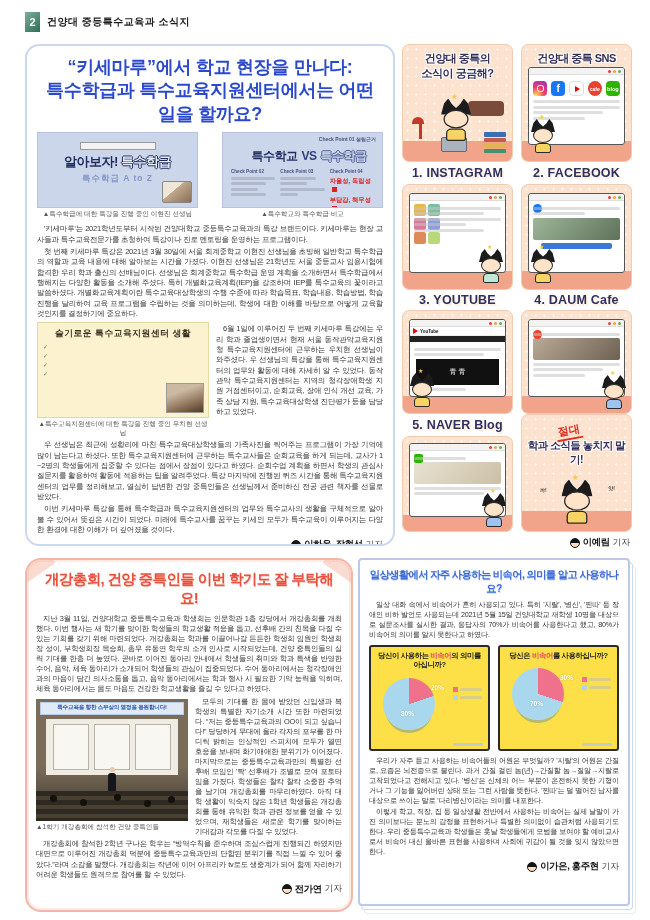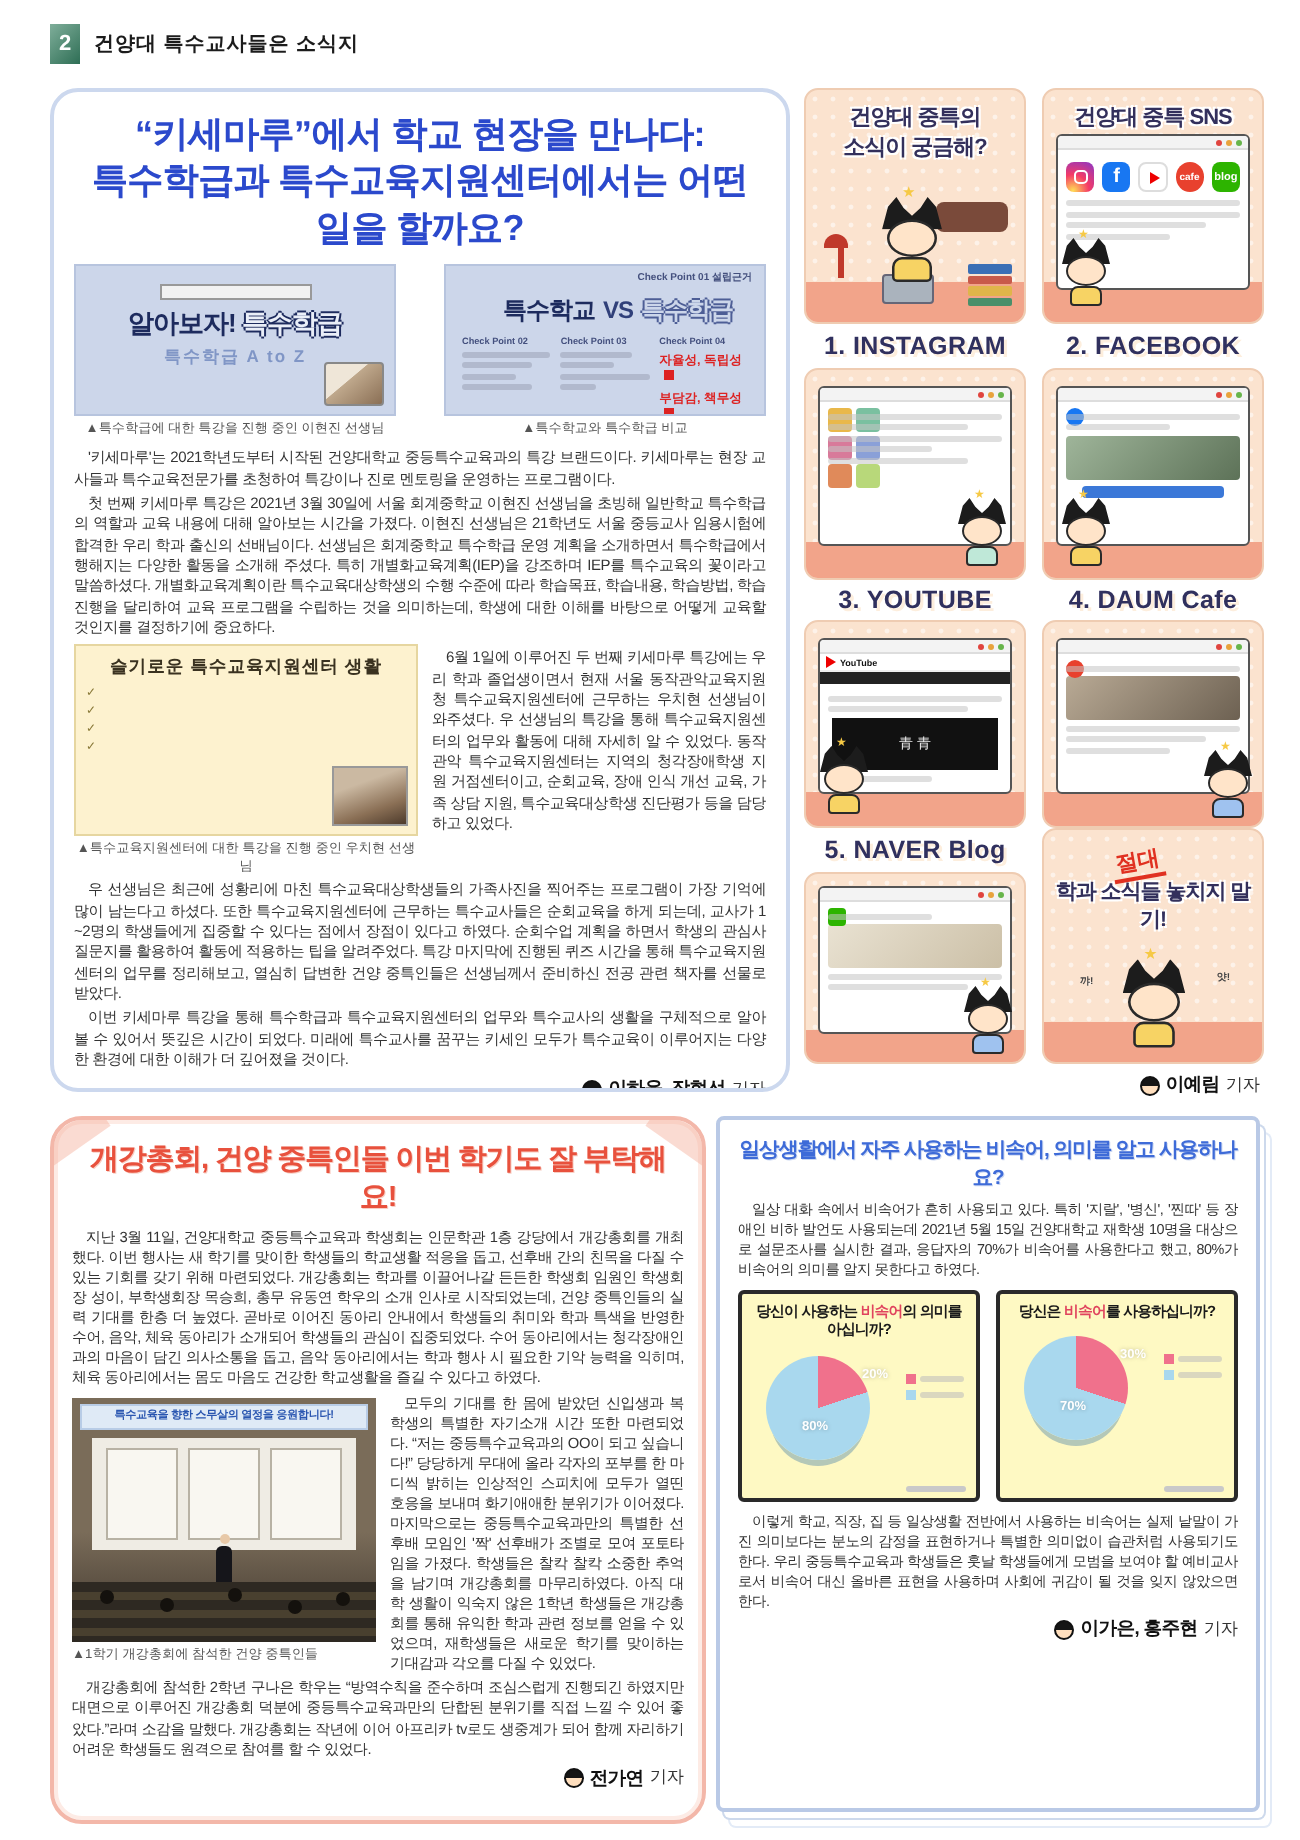--- a/index.html
+++ b/index.html
@@ -123,42 +123,42 @@
   .presenter { position:absolute; left:72px; bottom:26px; width:8px; height:22px; background:#15151a; border-radius:3px 3px 0 0; }
   .presenter::before { content:""; position:absolute; top:-6px; left:1.5px; width:5px; height:5px; border-radius:50%; background:#e8c9a8; }
   .paudience { position:absolute; bottom:0; left:0; right:0; height:30px; background:repeating-linear-gradient(#2e2922 0 5px,#49402f 5px 9px); }
   .paudience i { position:absolute; width:7px; height:7px; border-radius:50%; background:#14110d; }
 
   
   .slang-card { position:absolute; left:358px; top:558px; width:272px; height:348px; border:2px solid #b9c9e6; border-radius:4px; background:#fff; padding:7px 9px 5px; overflow:hidden; box-shadow:3px 4px 0 -1px #fff,3px 4px 0 0 #cdd9ec,6px 8px 0 -1px #fff,6px 8px 0 0 #e3ebf7; }
   .slang-title { text-align:center; font-size:10.3px; font-weight:900; color:#3e6bd8; letter-spacing:-.6px; margin:1px 0 4px; text-shadow:.5px .5px 0 #cdd9f2; }
   .slang-card p { font-size:7.2px; line-height:1.38; color:#333; text-align:justify; word-break:break-all; text-indent:7px; letter-spacing:-.2px; margin:2px 0; }
   .charts { display:flex; gap:8px; justify-content:center; margin:5px 0; }
-  .chart-card { width:121px; height:106px; border:2px solid #2a2a2a; border-radius:3px; background:#fef9c3; padding:4px 4px 2px; position:relative; }
+  .chart-card { width:121px; height:106px; border:2px solid #2a2a2a; border-radius:3px; background:#fde047; padding:4px 4px 2px; position:relative; }
   .cc-title { text-align:center; font-size:7.4px; font-weight:800; color:#1a1a1a; line-height:1.3; letter-spacing:-.4px; }
   .cc-title em { font-style:normal; color:#e0445e; }
   .cc-body { position:relative; height:66px; }
   .pie { position:absolute; left:8px; top:8px; width:52px; height:52px; border-radius:50%; box-shadow:0 5px 0 -2px rgba(90,140,170,.45); }
   .pl { position:absolute; font-size:6.5px; font-weight:800; color:#fff; text-shadow:0 0 2px rgba(0,0,0,.25); }
   .pl.base { left:18px; top:32px; }
   .pl.slice { left:48px; top:6px; color:#fff; }
   .legend { position:absolute; right:2px; top:14px; }
   .lg { display:flex; align-items:center; gap:2px; margin:3px 0; }
   .lg i { width:5px; height:5px; display:block; }
   .lg .sk { width:22px; margin:0; background:#bbb; }
   .cc-src { position:absolute; right:5px; bottom:3px; width:30px; height:2.5px; background:#c9c9c9; border-radius:2px; }
 </style>
 </head>
 <body>
 
 <div class="page">
 
   <div class="hdr">
     <div class="hdr-num">2</div>
-    <div class="hdr-title">건양대 특수교사들은 소식지</div>
+    <div class="hdr-title">건양대 중등특수교육과 소식지</div>
   </div>
 
   <section class="main-card">
     <h1 class="main-title">
       <span>“키세마루”에서 학교 현장을 만나다:</span>
       <span>특수학급과 특수교육지원센터에서는 어떤 일을 할까요?</span>
     </h1>
     <div class="slides">
       <figure class="slide-wrap">
         <div class="slide">
@@ -539,20 +539,21 @@
             <div class="lg">
                 <i style="background: rgb(169, 216, 238);"></i>
                 <span class="sk"></span>
               </div>
           </div>
         </div>
         <div class="cc-src"></div>
       </figure>
     </div>
 
+    <p>우리가 자주 듣고 사용하는 비속어들의 어원은 무엇일까? '지랄'의 어원은 간질로, 요즘은 뇌전증으로 불린다. 과거 간질 걸린 놈(년)→간질할 놈→질알→지랄로 고착되었다고 전해지고 있다. '병신'은 신체의 어느 부분이 온전하지 못한 기형이거나 그 기능을 잃어버린 상태 또는 그런 사람을 뜻한다. '찐따'는 덜 떨어진 남자를 대상으로 쓰이는 말로 '다리병신'이라는 의미를 내포한다.</p>
     <p>이렇게 학교, 직장, 집 등 일상생활 전반에서 사용하는 비속어는 실제 낱말이 가진 의미보다는 분노의 감정을 표현하거나 특별한 의미없이 습관처럼 사용되기도 한다. 우리 중등특수교육과 학생들은 훗날 학생들에게 모범을 보여야 할 예비교사로서 비속어 대신 올바른 표현을 사용하며 사회에 귀감이 될 것을 잊지 않았으면 한다.</p>
     <div class="byline">
       <span class="avatar"></span>
       <b>이가은, 홍주현</b>
       <span class="suffix">기자</span>
     </div>
   </section>
 
 </div>
 

